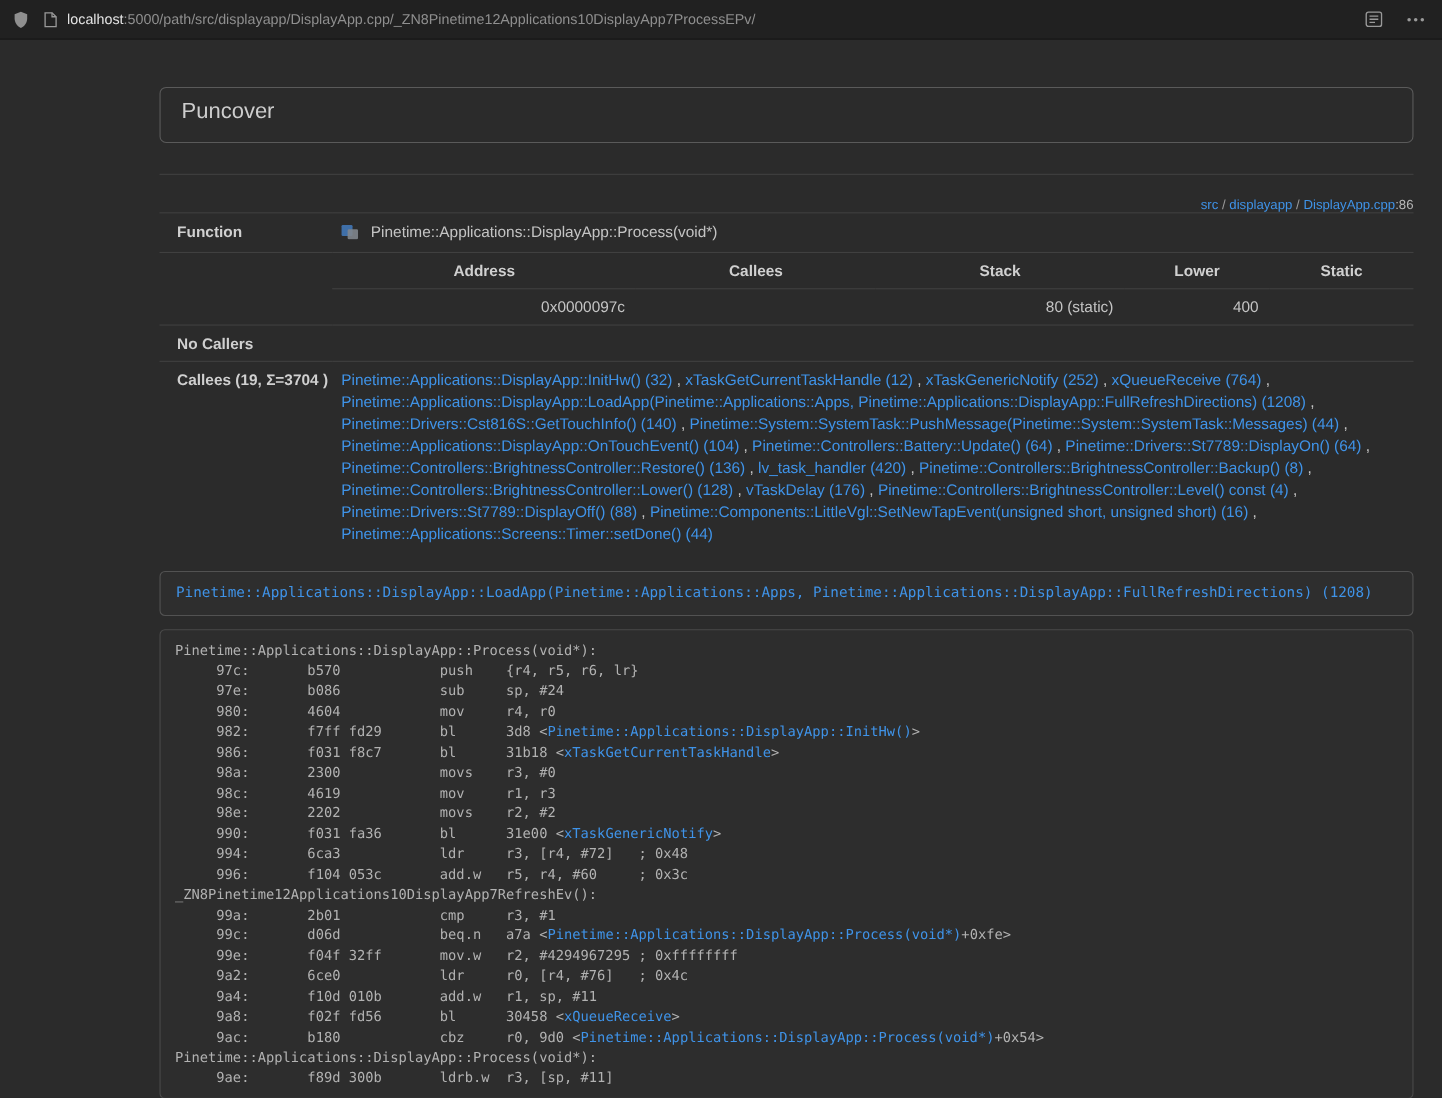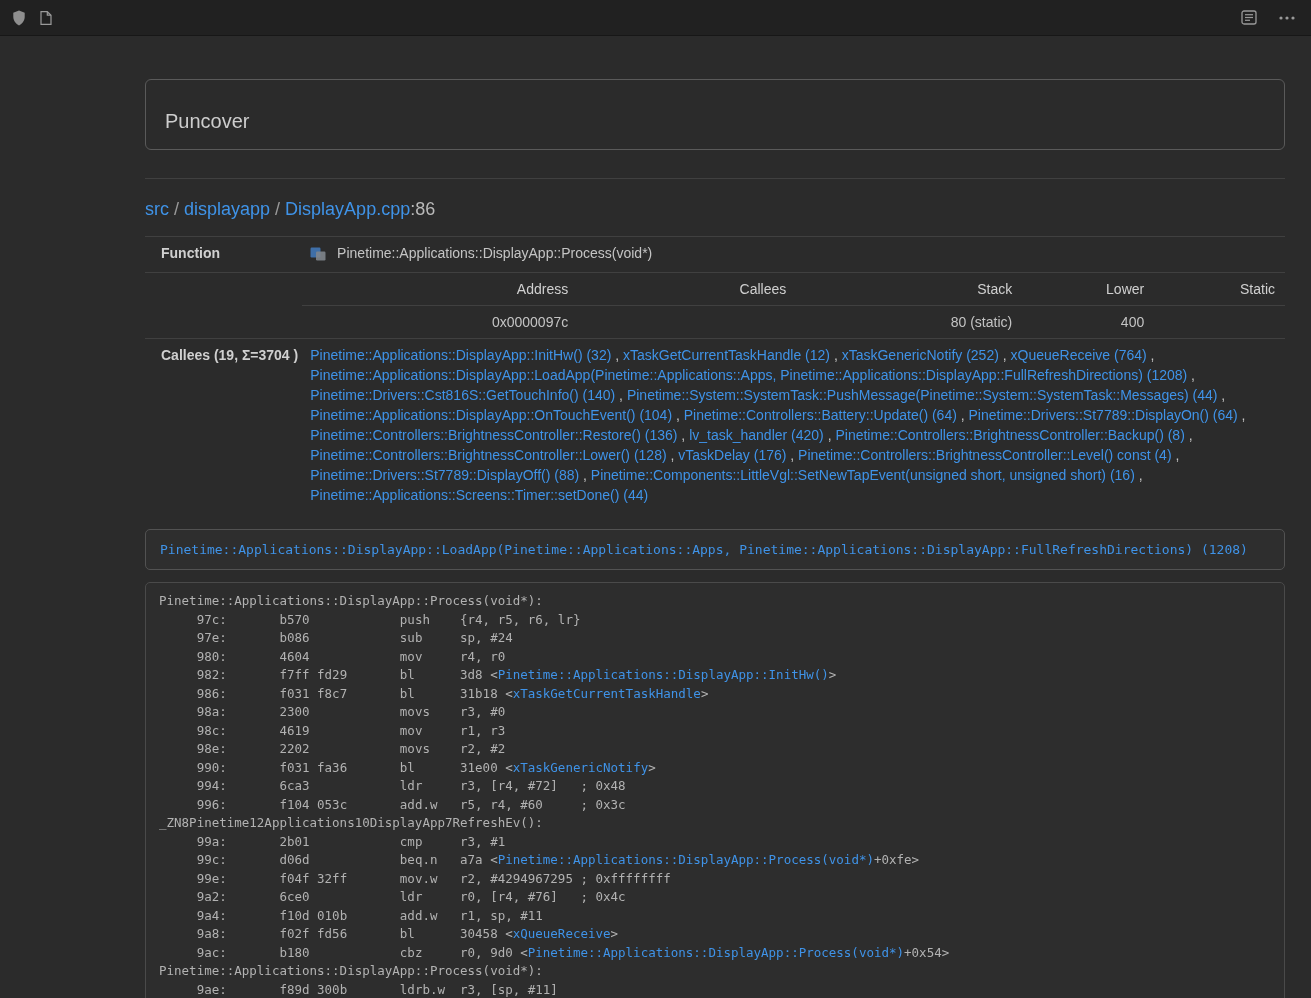--- a/index.html
+++ b/index.html
@@ -24,41 +24,41 @@
   .url { font-size: 13px; color: var(--muted, #8f8f8f); white-space: nowrap; overflow: hidden; }
   .url .host { color: #e4e4e4; }
   .topbar-right { display: flex; align-items: center; gap: 22px; margin-left: auto; padding-right: 4px; }
 
   
   .container { margin-left: 145px; width: 1140px; }
   .jumbotron {
     margin-top: 43px;
     border: 1px solid var(--panel-border, #5a5a5a);
     border-radius: 6px;
-    padding: 30px 19px 16px;
+    padding: 10px 19px 16px;
     font-size: 20px; color: #cdcdcd;
   }
   hr.rule { border: none; border-top: 1px solid var(--table-border, #404040); margin: 28px 0 0 0; }
-  .breadcrumb { margin-top: 20px; font-size: 18px; }
+  .breadcrumb { margin-top: 20px; font-size: 12px; text-align: right; }
   .crumb-sep { color: #9a9a9a; }
   .crumb-line { color: #b9b9b9; }
 
-  table.sym { width: 100%; border-collapse: collapse; margin-top: 16px; }
+  table.sym { width: 100%; border-collapse: collapse; }
   table.sym > tbody > tr { border-top: 1px solid var(--table-border, #404040); }
   th.rowhead {
     width: 150px; min-width: 150px; text-align: left; vertical-align: top;
     font-weight: 700; color: #d0d0d0; padding: 6px 4px 6px 16px; white-space: nowrap;
     line-height: 20px;
   }
   td.rowval { padding: 6px 8px; vertical-align: top; line-height: 20px; }
   td.rowval.nopad { padding: 0; }
   .fnicon { display: inline-block; vertical-align: -3px; margin-right: 7px; }
 
   table.inner { width: 100%; border-collapse: collapse; }
-  table.inner th { text-align: right; font-weight: 400; color: #d0d0d0; padding: 6px 10px; line-height: 20px; }
+  table.inner th { text-align: center; font-weight: 700; color: #d0d0d0; padding: 6px 10px; line-height: 20px; }
   table.inner td { padding: 6px 10px; border-top: 1px solid var(--table-border, #404040); line-height: 20px; text-align: right; }
 
   .well {
     margin-top: 18px;
     border: 1px solid #525252; border-radius: 5px;
     background: var(--well-bg, #2e2e2e);
     padding: 12px 14px;
     font-family: "DejaVu Sans Mono", monospace; font-size: 13px;
     white-space: nowrap; overflow: hidden;
   }
@@ -85,20 +85,21 @@
         <path d="M12 1 L22 5 v7 c0 7 -4.5 12.5 -10 15 C6.5 24.5 2 19 2 12 V5 Z" fill="#8f8f8f"></path>
       </svg>
   </span>
   <div class="addressbar">
     <span class="icon">
       <svg width="12" height="14" viewBox="0 0 12 14">
           <path d="M1 .7 h6.3 L11 4.2 v9.1 H1 Z" fill="none" stroke="#9a9a9a" stroke-width="1.2"></path>
           <path d="M7.3 .7 V4.2 H11" fill="none" stroke="#9a9a9a" stroke-width="1.2"></path>
         </svg>
     </span>
+    <span class="url"><span class="host">localhost</span><span>:5000/path/src/displayapp/DisplayApp.cpp/_ZN8Pinetime12Applications10DisplayApp7ProcessEPv/</span></span>
   </div>
   <div class="topbar-right">
     <span class="icon">
       <svg width="16" height="15" viewBox="0 0 16 15">
           <rect x="1" y="1" width="14" height="13" rx="2" fill="none" stroke="#999999" stroke-width="1.3"></rect>
           <line x1="4" y1="4.7" x2="12" y2="4.7" stroke="#999999" stroke-width="1.2"></line>
           <line x1="4" y1="7.5" x2="12" y2="7.5" stroke="#999999" stroke-width="1.2"></line>
           <line x1="4" y1="10.3" x2="9" y2="10.3" stroke="#999999" stroke-width="1.2"></line>
         </svg>
     </span>
@@ -162,20 +163,24 @@
                 <td></td>
                 <td>80 (static)</td>
                 <td>400</td>
                 <td></td>
               </tr>
             </tbody>
           </table>
         </td>
       </tr>
       <tr>
+        <th class="rowhead">No Callers</th>
+        <td class="rowval"></td>
+      </tr>
+      <tr>
         <th class="rowhead">Callees (19, Σ=3704 )</th>
         <td class="rowval" id="callees"><a class="lnk" href="#">Pinetime::Applications::DisplayApp::InitHw() (32)</a><span class="sep"> , </span><a class="lnk" href="#">xTaskGetCurrentTaskHandle (12)</a><span class="sep"> , </span><a class="lnk" href="#">xTaskGenericNotify (252)</a><span class="sep"> , </span><a class="lnk" href="#">xQueueReceive (764)</a><span class="sep"> , </span><a class="lnk" href="#">Pinetime::Applications::DisplayApp::LoadApp(Pinetime::Applications::Apps, Pinetime::Applications::DisplayApp::FullRefreshDirections) (1208)</a><span class="sep"> , </span><a class="lnk" href="#">Pinetime::Drivers::Cst816S::GetTouchInfo() (140)</a><span class="sep"> , </span><a class="lnk" href="#">Pinetime::System::SystemTask::PushMessage(Pinetime::System::SystemTask::Messages) (44)</a><span class="sep"> , </span><a class="lnk" href="#">Pinetime::Applications::DisplayApp::OnTouchEvent() (104)</a><span class="sep"> , </span><a class="lnk" href="#">Pinetime::Controllers::Battery::Update() (64)</a><span class="sep"> , </span><a class="lnk" href="#">Pinetime::Drivers::St7789::DisplayOn() (64)</a><span class="sep"> , </span><a class="lnk" href="#">Pinetime::Controllers::BrightnessController::Restore() (136)</a><span class="sep"> , </span><a class="lnk" href="#">lv_task_handler (420)</a><span class="sep"> , </span><a class="lnk" href="#">Pinetime::Controllers::BrightnessController::Backup() (8)</a><span class="sep"> , </span><a class="lnk" href="#">Pinetime::Controllers::BrightnessController::Lower() (128)</a><span class="sep"> , </span><a class="lnk" href="#">vTaskDelay (176)</a><span class="sep"> , </span><a class="lnk" href="#">Pinetime::Controllers::BrightnessController::Level() const (4)</a><span class="sep"> , </span><a class="lnk" href="#">Pinetime::Drivers::St7789::DisplayOff() (88)</a><span class="sep"> , </span><a class="lnk" href="#">Pinetime::Components::LittleVgl::SetNewTapEvent(unsigned short, unsigned short) (16)</a><span class="sep"> , </span><a class="lnk" href="#">Pinetime::Applications::Screens::Timer::setDone() (44)</a></td>
       </tr>
     </tbody>
   </table>
 
   <div class="well">
     <a href="#" class="lnk">Pinetime::Applications::DisplayApp::LoadApp(Pinetime::Applications::Apps, Pinetime::Applications::DisplayApp::FullRefreshDirections) (1208)</a>
   </div>
 

